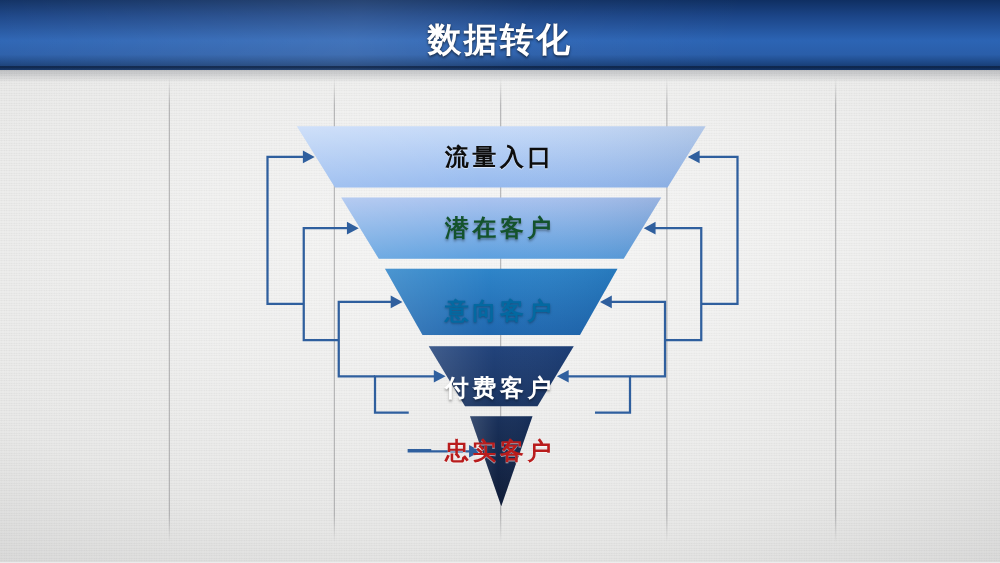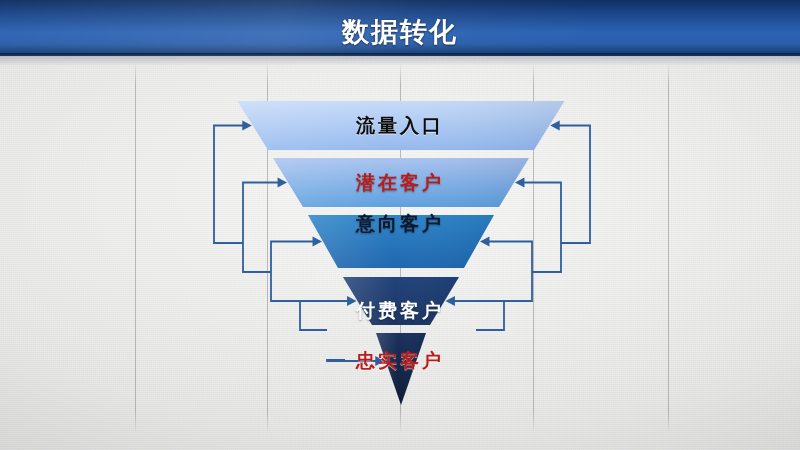--- a/index.html
+++ b/index.html
@@ -171,20 +171,20 @@
           <polyline points="532,272 561,272 561,182.5 523,182.5" fill="none" stroke="#2f5f9e" stroke-width="1.8"></polyline>
           <polygon points="515,182.5 524.45,177.46 524.45,187.54" fill="#2f5f9e"></polygon>
           <polyline points="504,301 532,301 532,241.5 488,241.5" fill="none" stroke="#2f5f9e" stroke-width="1.8"></polyline>
           <polygon points="480,241.5 489.45,236.46 489.45,246.54" fill="#2f5f9e"></polygon>
           <polyline points="476,330 504,330 504,301 453.5,301" fill="none" stroke="#2f5f9e" stroke-width="1.8"></polyline>
           <polygon points="445.5,301 454.95,295.96 454.95,306.04" fill="#2f5f9e"></polygon>
         </g>
     </svg>
     <div id="funnel-labels">
         <div class="band-label lbl-dark" style="top: 112.5px; left: 0px; color: rgb(13, 13, 13);">流量入口</div>
-        <div class="band-label lbl-light" style="top: 169.5px; left: 0px; color: #b91c1c;">潜在客户</div>
-        <div class="band-label lbl-light" style="top: 211px; left: 0px; color: #0f172a;">意向客户</div>
+        <div class="band-label lbl-light" style="top: 169.5px; left: 0px; color: #14532d;">潜在客户</div>
+        <div class="band-label lbl-light" style="top: 236px; left: 0px; color: #0369a1;">意向客户</div>
         <div class="band-label lbl-light" style="top: 288px; left: 0px; color: rgb(255, 255, 255); margin-top: 10px;">付费客户</div>
         <div class="band-label lbl-dark" style="top: 348px; left: 0px; color: #b91c1c;">忠实客户</div>
       </div>
   </div>
 
 </div>
 
 </body></html>

